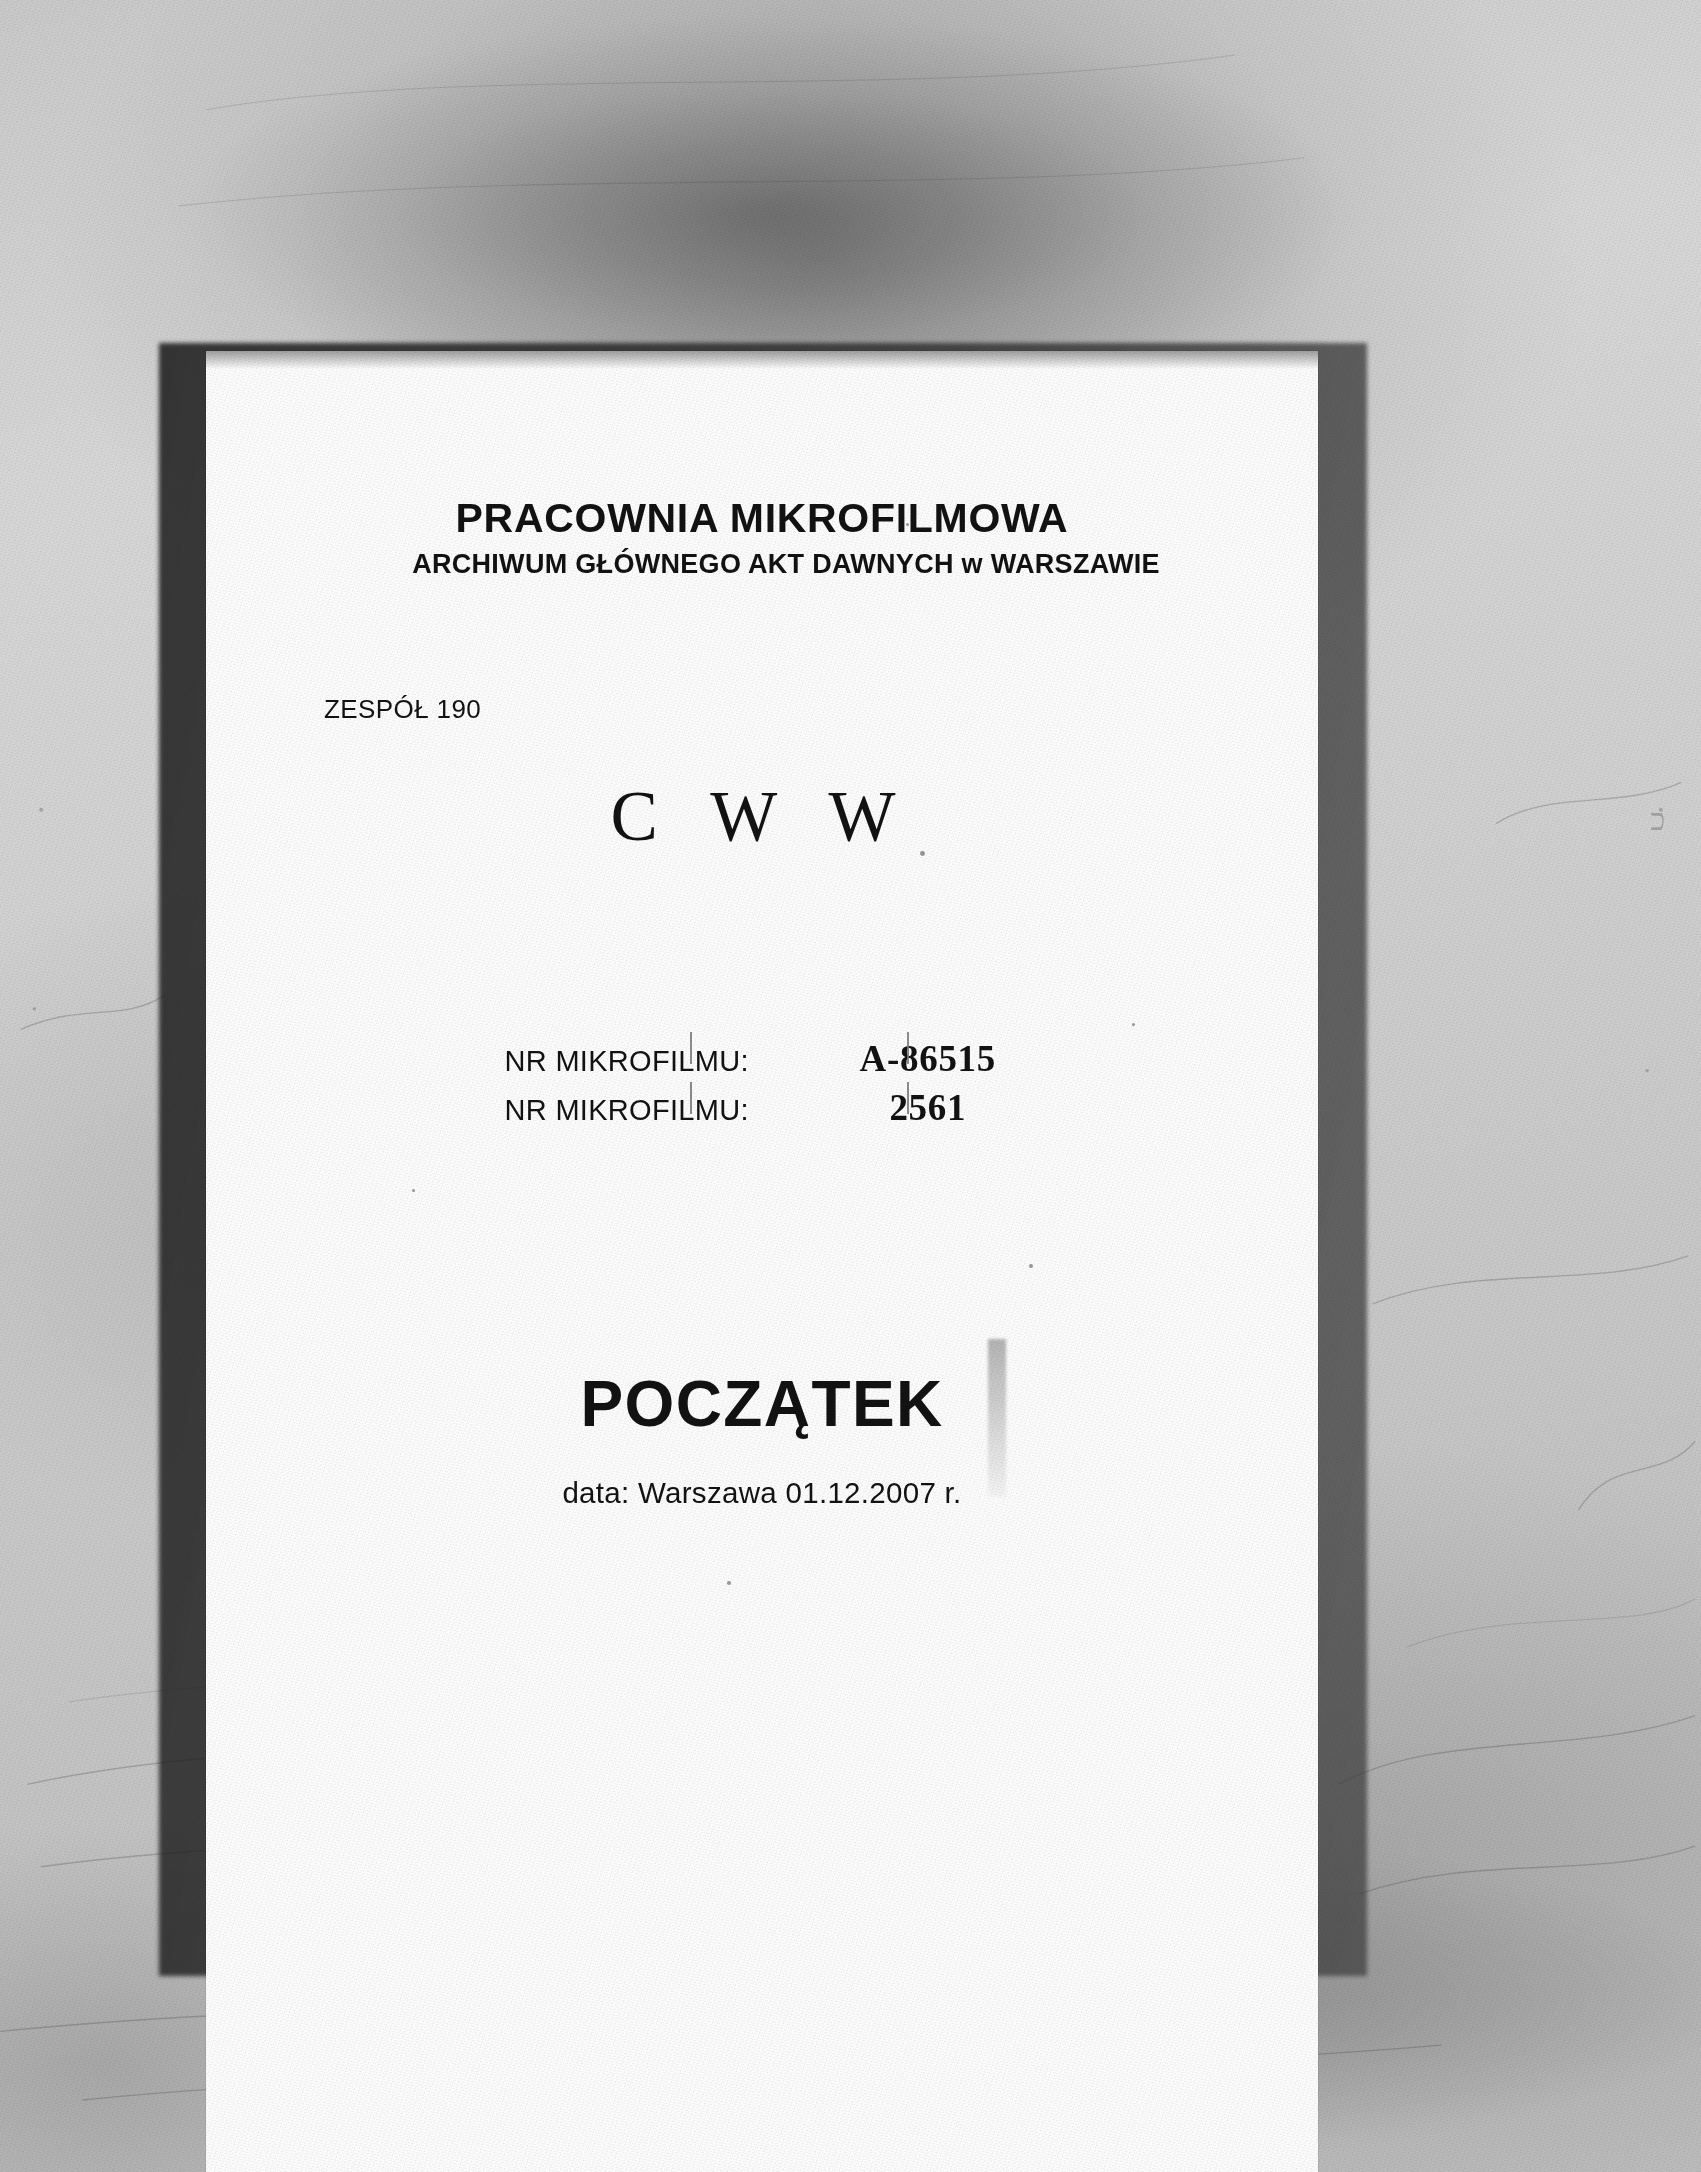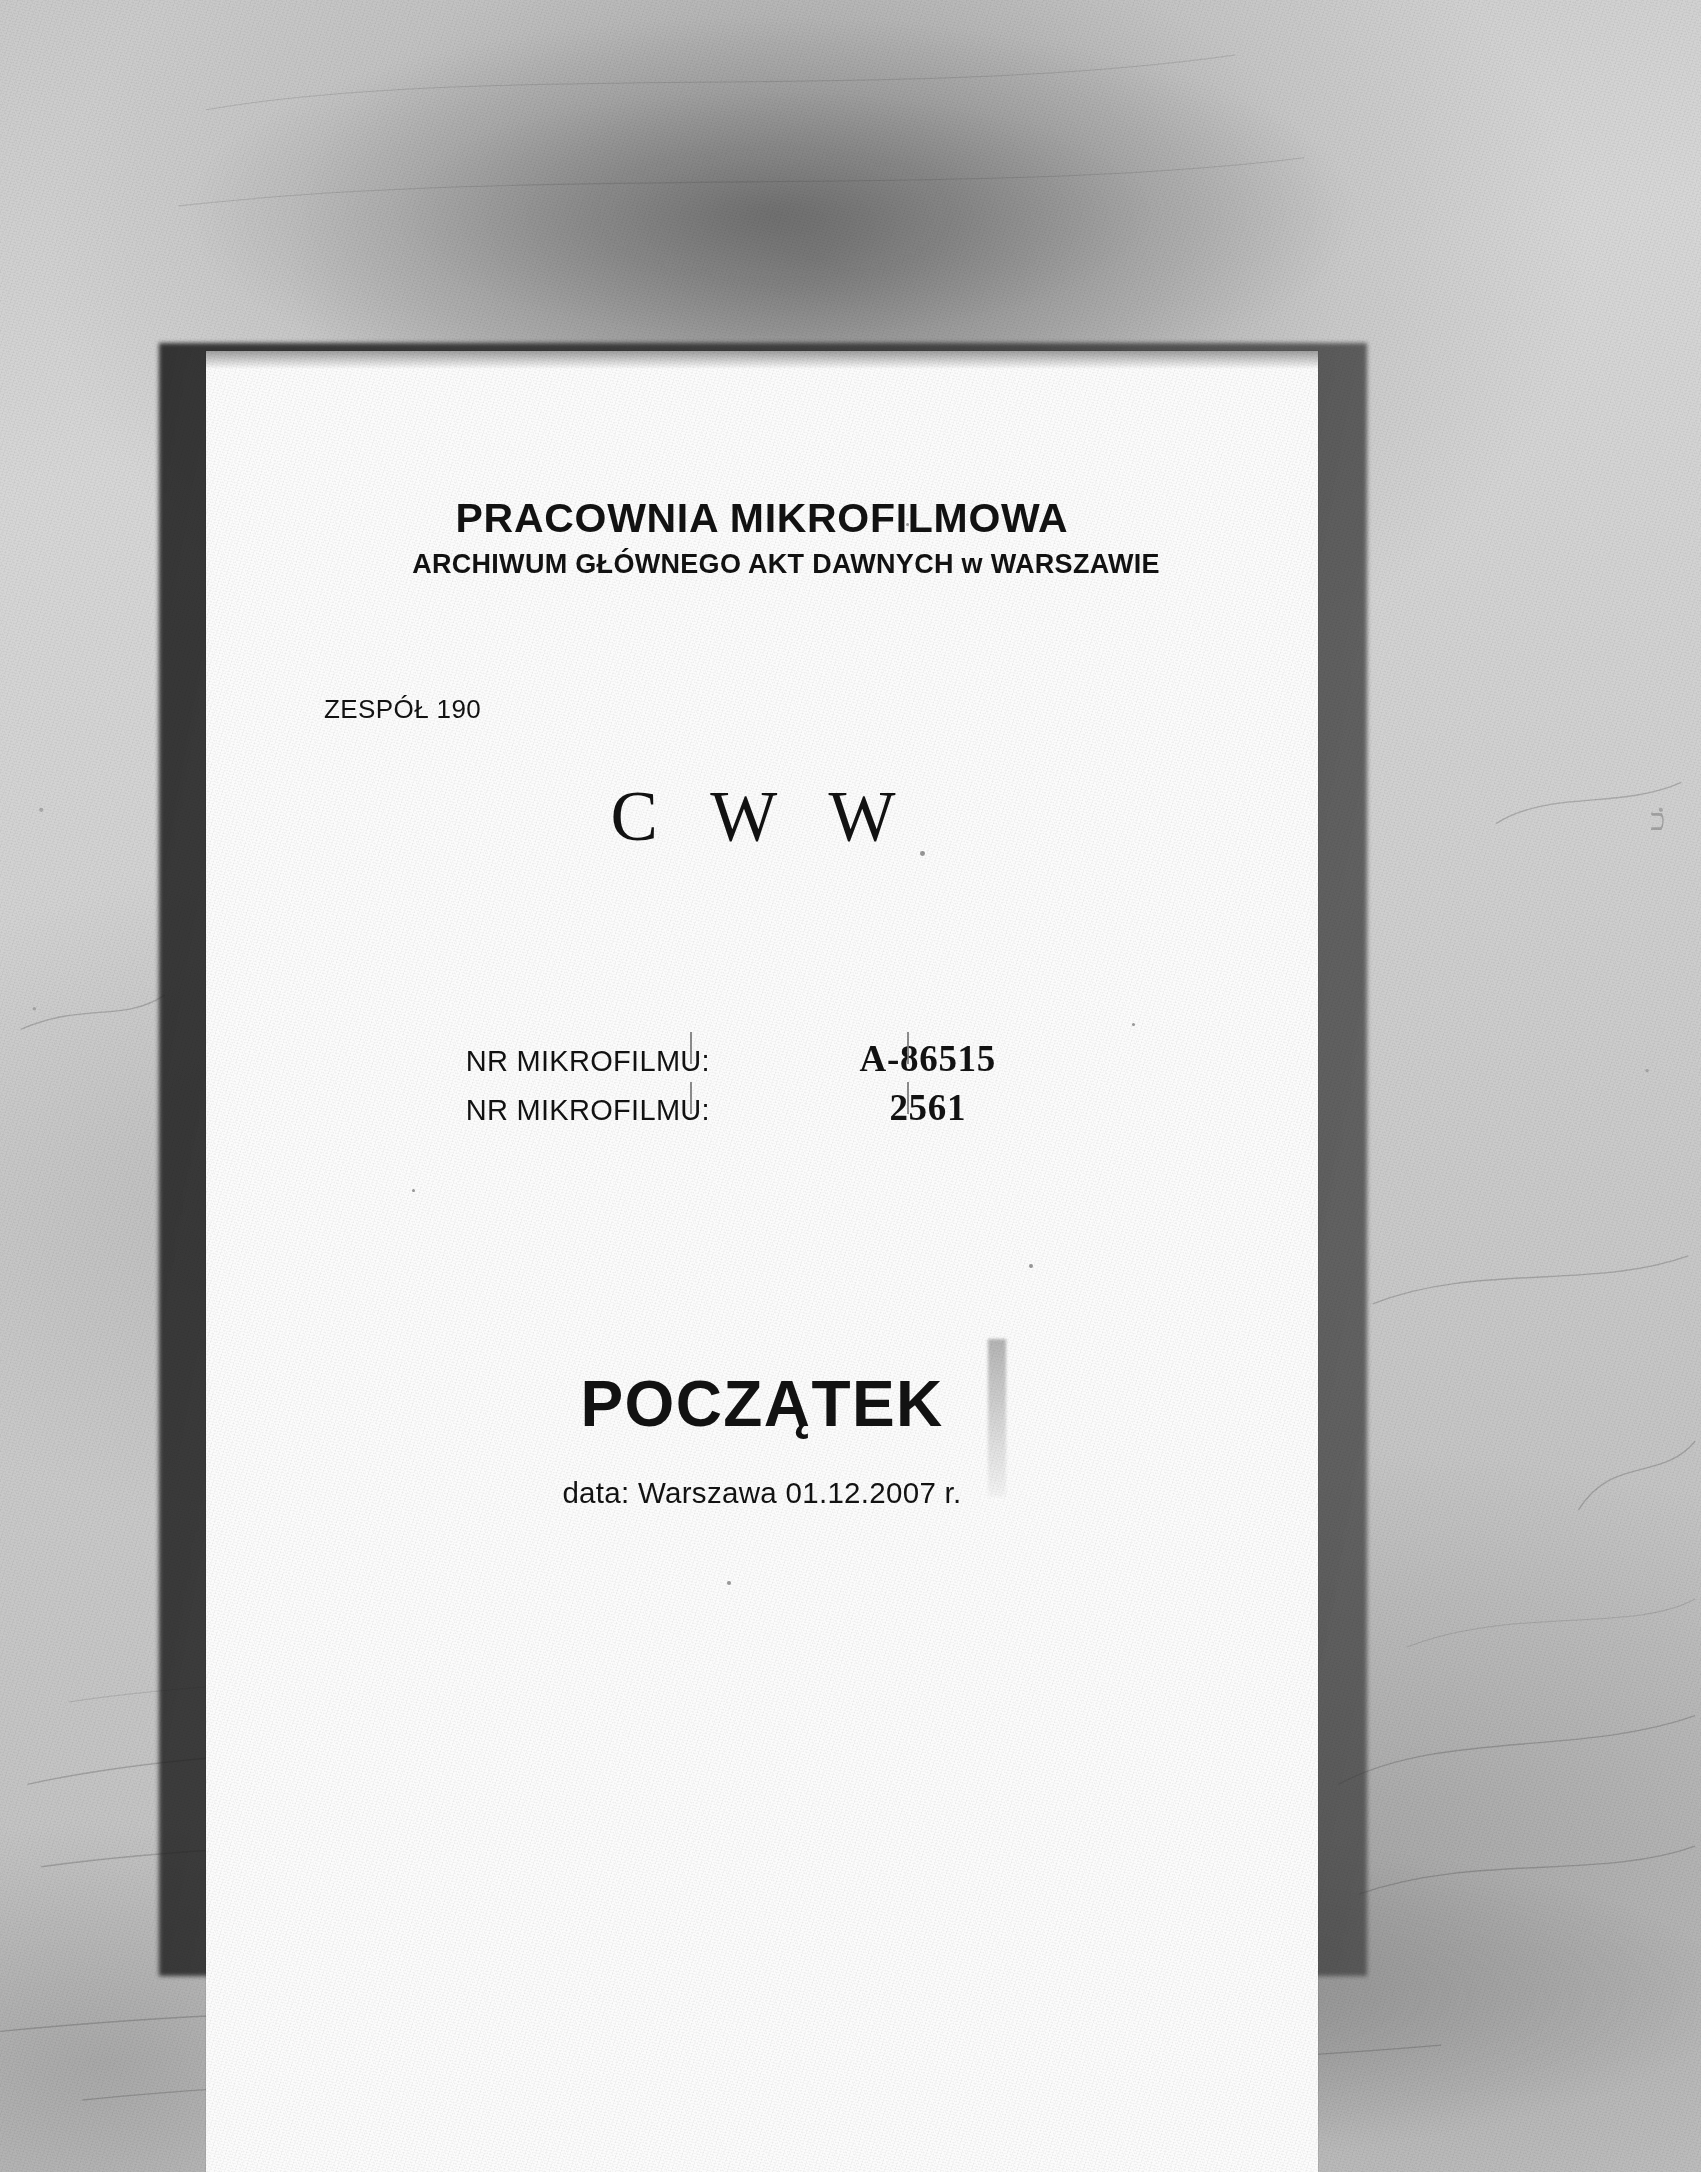--- a/index.html
+++ b/index.html
@@ -147,21 +147,21 @@
     top: 686px;
   }
   .field-row {
     display: flex;
     align-items: baseline;
     justify-content: center;
     height: 49px;
   }
   .field-label {
     width: 322px;
-    text-align: left;
+    text-align: center;
     font-size: 29px;
     font-weight: normal;
     letter-spacing: 0.3px;
     padding-right: 9.6px;
   }
   .field-value {
     width: 261px;
     text-align: center;
     font-family: "Liberation Serif", serif;
     font-size: 37px;

